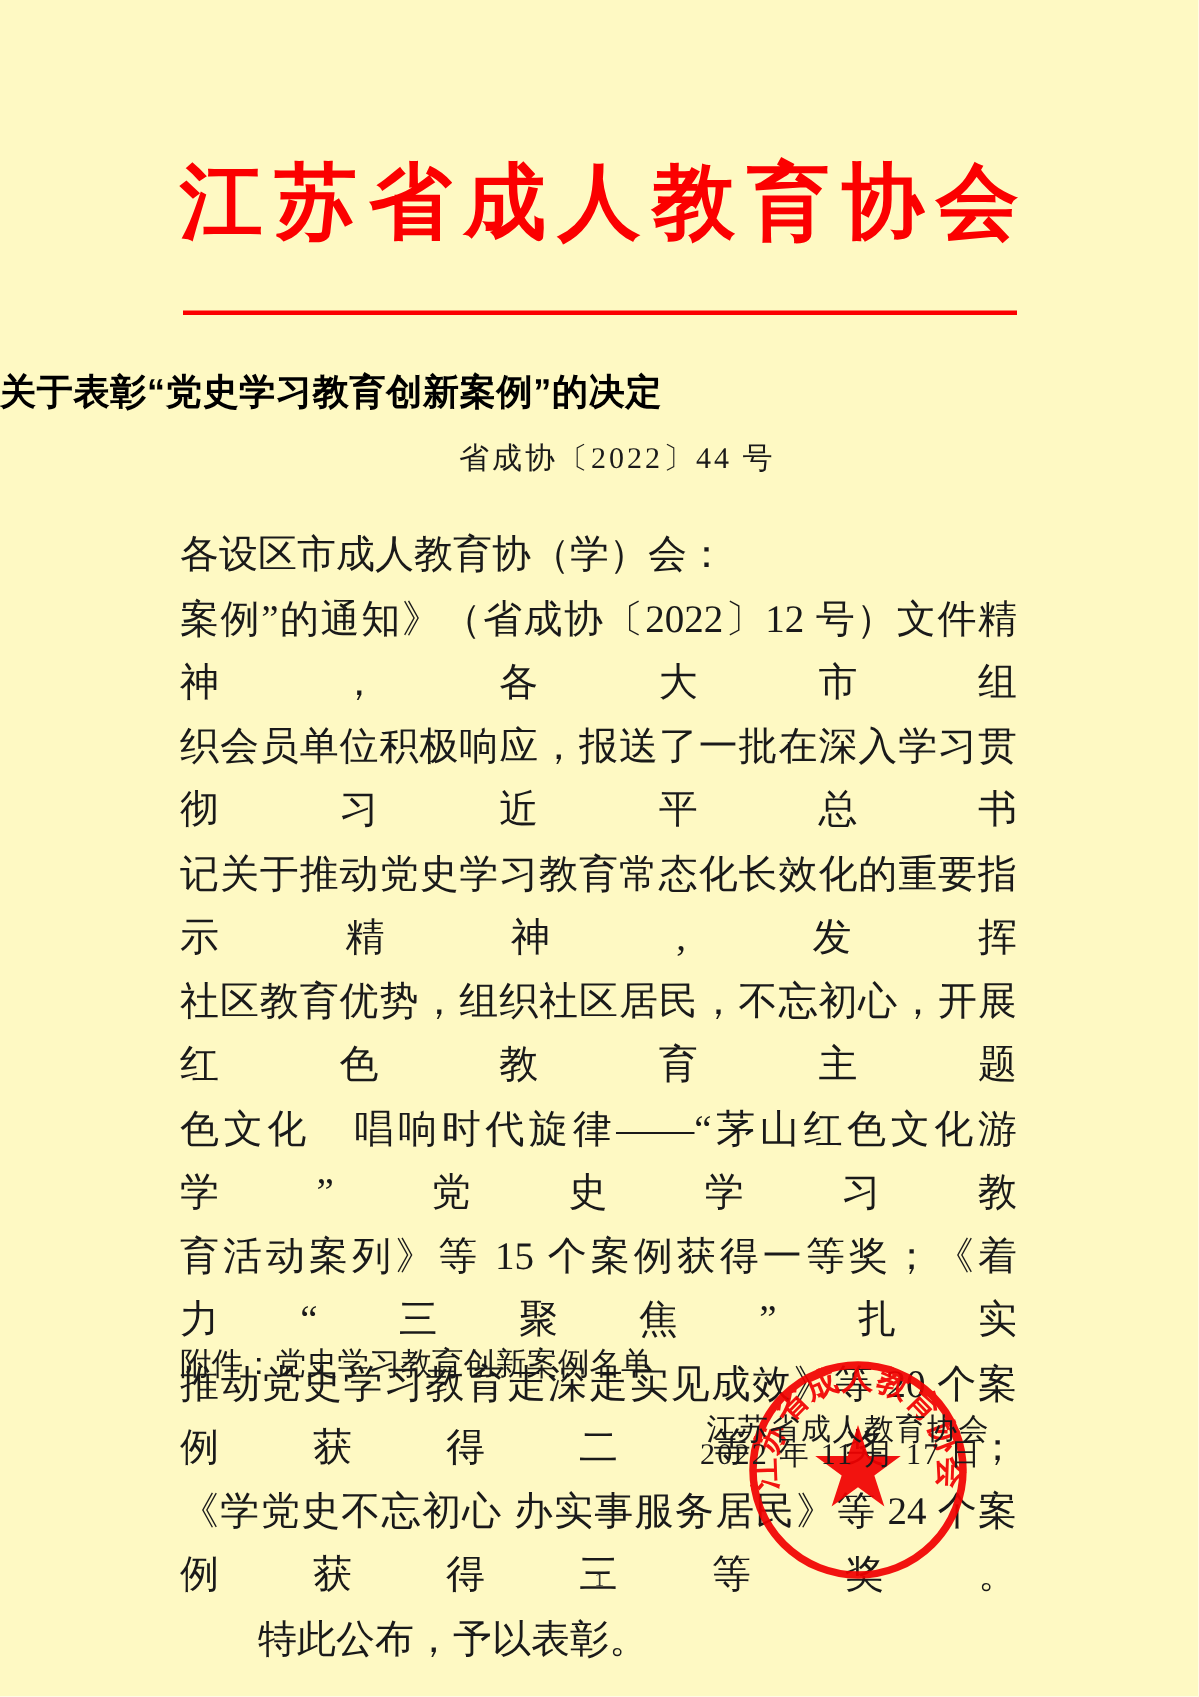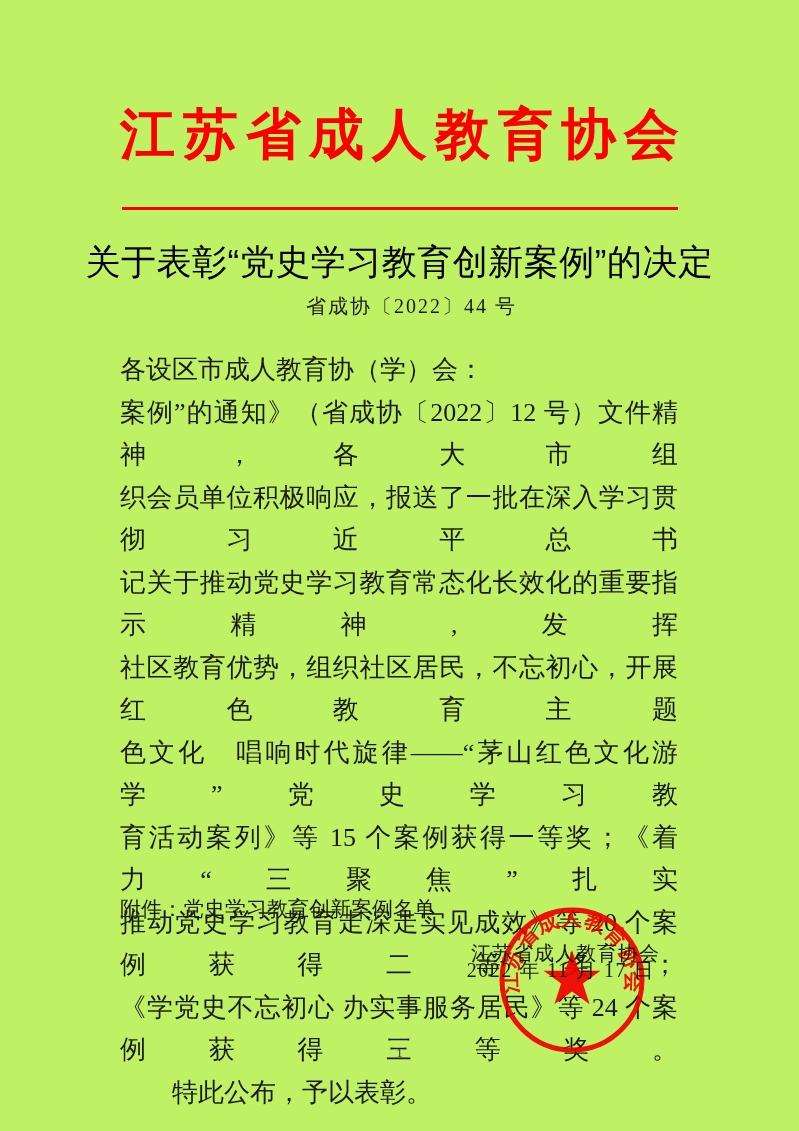--- a/index.html
+++ b/index.html
@@ -1,20 +1,20 @@
 <!DOCTYPE html>
 <html><head>
 <meta charset="utf-8">
 <style>
   html, body { margin: 0; padding: 0; background: #ffffff; }
   .page {
     position: relative;
     width: 799px;
     height: 1131px;
-    background: #bef264;
+    background: #fef9c3;
     overflow: hidden;
     font-family: "Liberation Serif", serif;
     color: #1a1a1a;
   }
 
   
   .letterhead {
     position: absolute;
     top: 104px; left: 0; width: 799px;
     text-align: center;
@@ -30,23 +30,23 @@
     position: absolute;
     top: 207px; left: 122px;
     width: 556px; height: 3px;
     background: #fb0000;
   }
 
   
   .doc-title {
     position: absolute;
     top: 244px; left: 0; width: 799px;
-    text-align: center;
-    font-size: 35px;
-    font-weight: 400;
+    text-align: left;
+    font-size: 24px;
+    font-weight: 700;
     letter-spacing: 0.5px;
     color: #000000;
     font-family: "Liberation Sans", sans-serif;
     line-height: 36px;
   }
   .doc-number {
     position: absolute;
     top: 292px; left: 12px; width: 799px;
     text-align: center;
     font-size: 20px;

